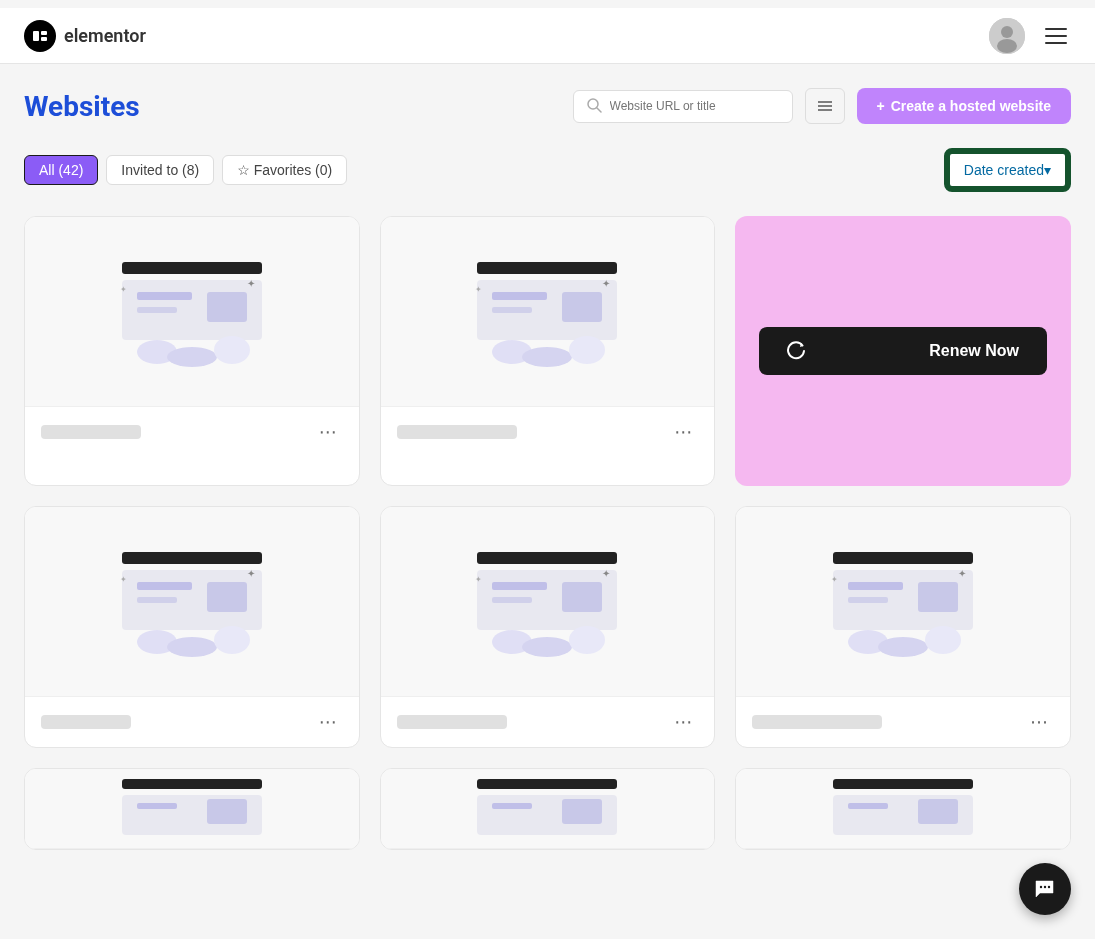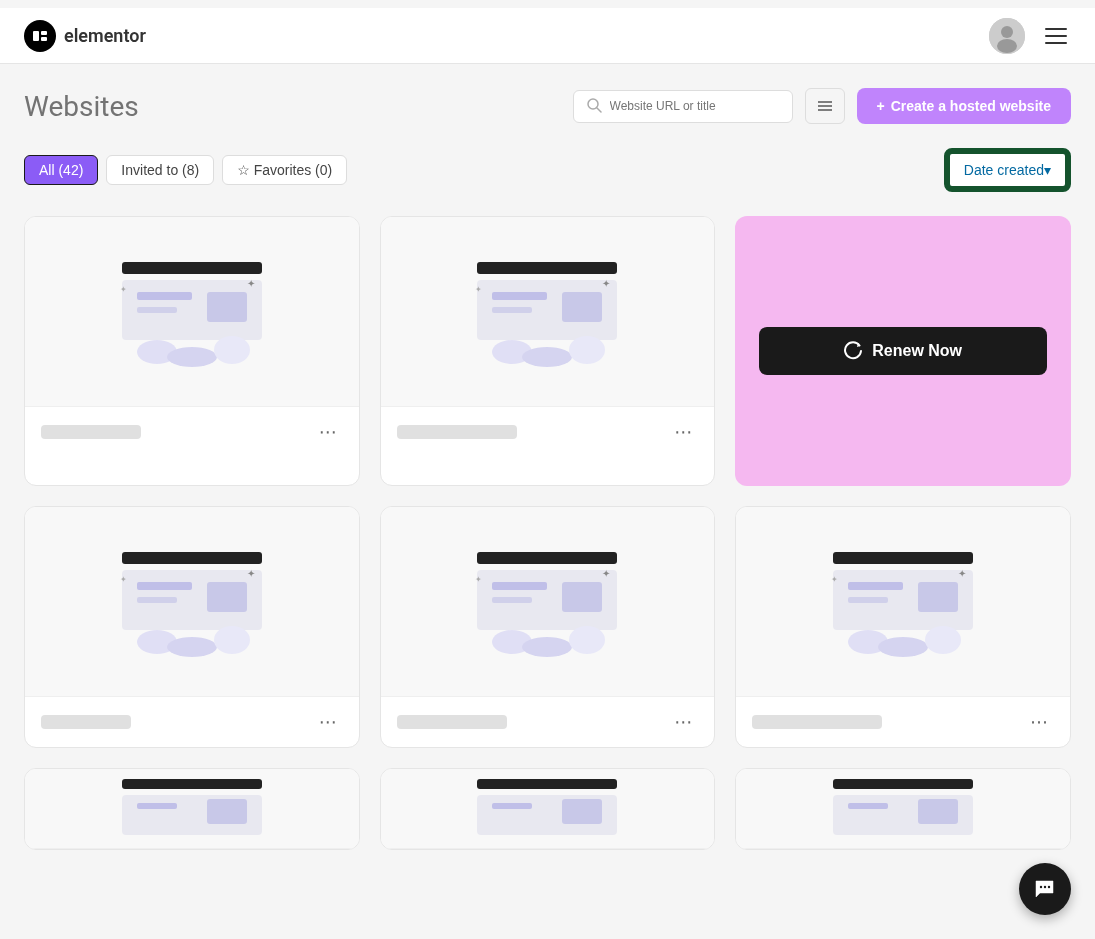--- a/index.html
+++ b/index.html
@@ -78,22 +78,22 @@
 
     
     .page-header {
       display: flex;
       align-items: center;
       justify-content: space-between;
       margin-bottom: 24px;
     }
     .page-title {
       font-size: 28px;
-      font-weight: 400;
-      color: #737373;
+      font-weight: 700;
+      color: #1d4ed8;
     }
     .page-actions {
       display: flex;
       align-items: center;
       gap: 12px;
     }
     .search-bar {
       display: flex;
       align-items: center;
       background: #fff;
@@ -253,21 +253,21 @@
       border: none;
       border-radius: 8px;
       padding: 14px 28px;
       font-size: 16px;
       font-weight: 600;
       cursor: pointer;
       display: flex;
       align-items: center;
       gap: 8px;
       width: 100%;
-      justify-content: center;
+      justify-content: space-between;
     }
 
     
     .site-illustration {
       width: 200px;
       height: 140px;
     }
 
     
     .chat-btn {

